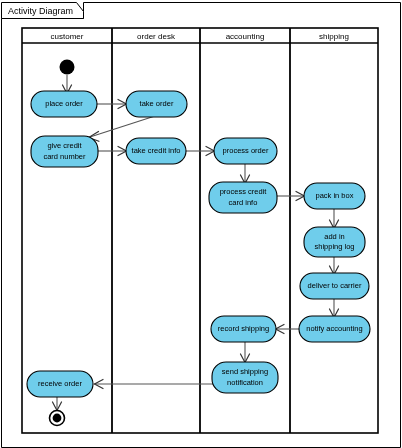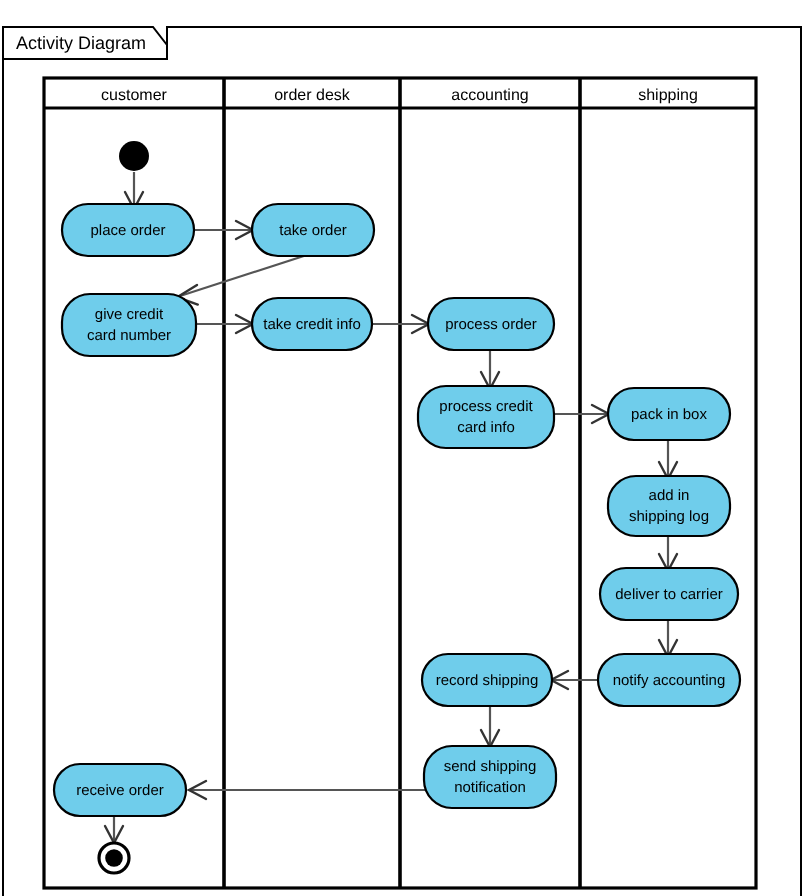--- a/index.html
+++ b/index.html
@@ -10,21 +10,21 @@
   body {
     width: 402px;
     height: 448px;
     font-family: "Liberation Sans", sans-serif;
     overflow: hidden;
     position: relative;
   }
   #diagram-root {
     position: absolute;
     left: 0;
-    top: 12px;
+    top: 1px;
     width: 402px;
     height: 412px;
   }
   svg.canvas {
     position: absolute;
     left: 0;
     top: 0;
     width: 402px;
     height: 448px;
     display: block;

